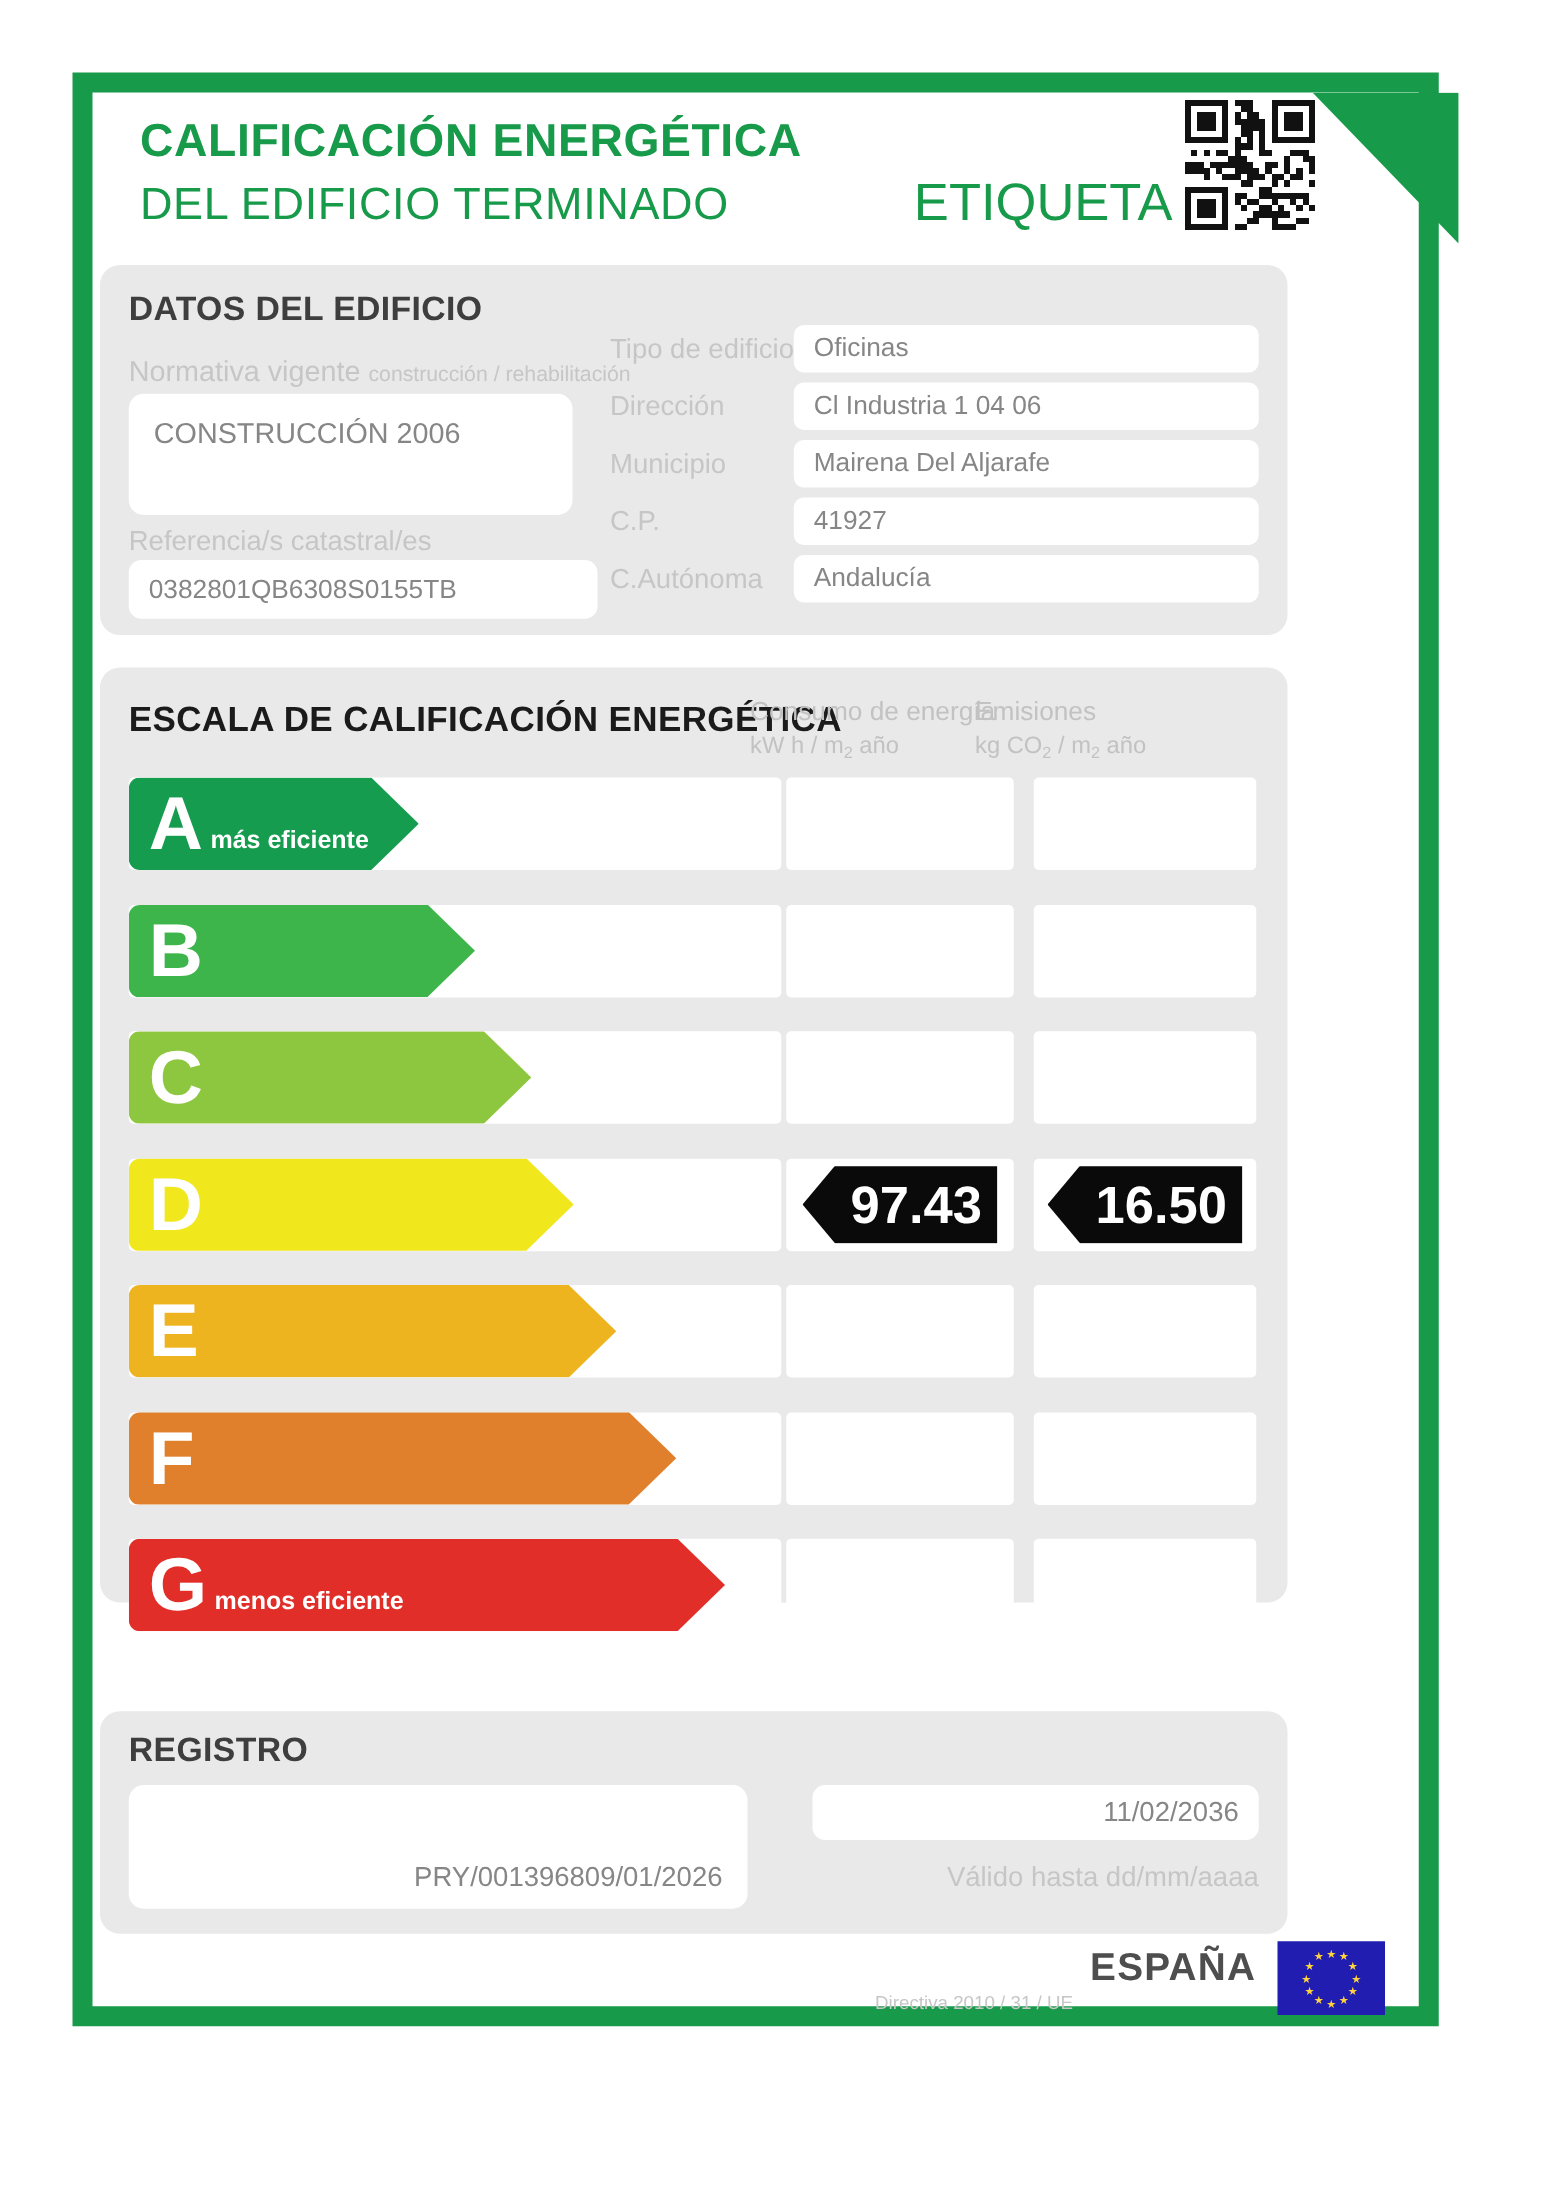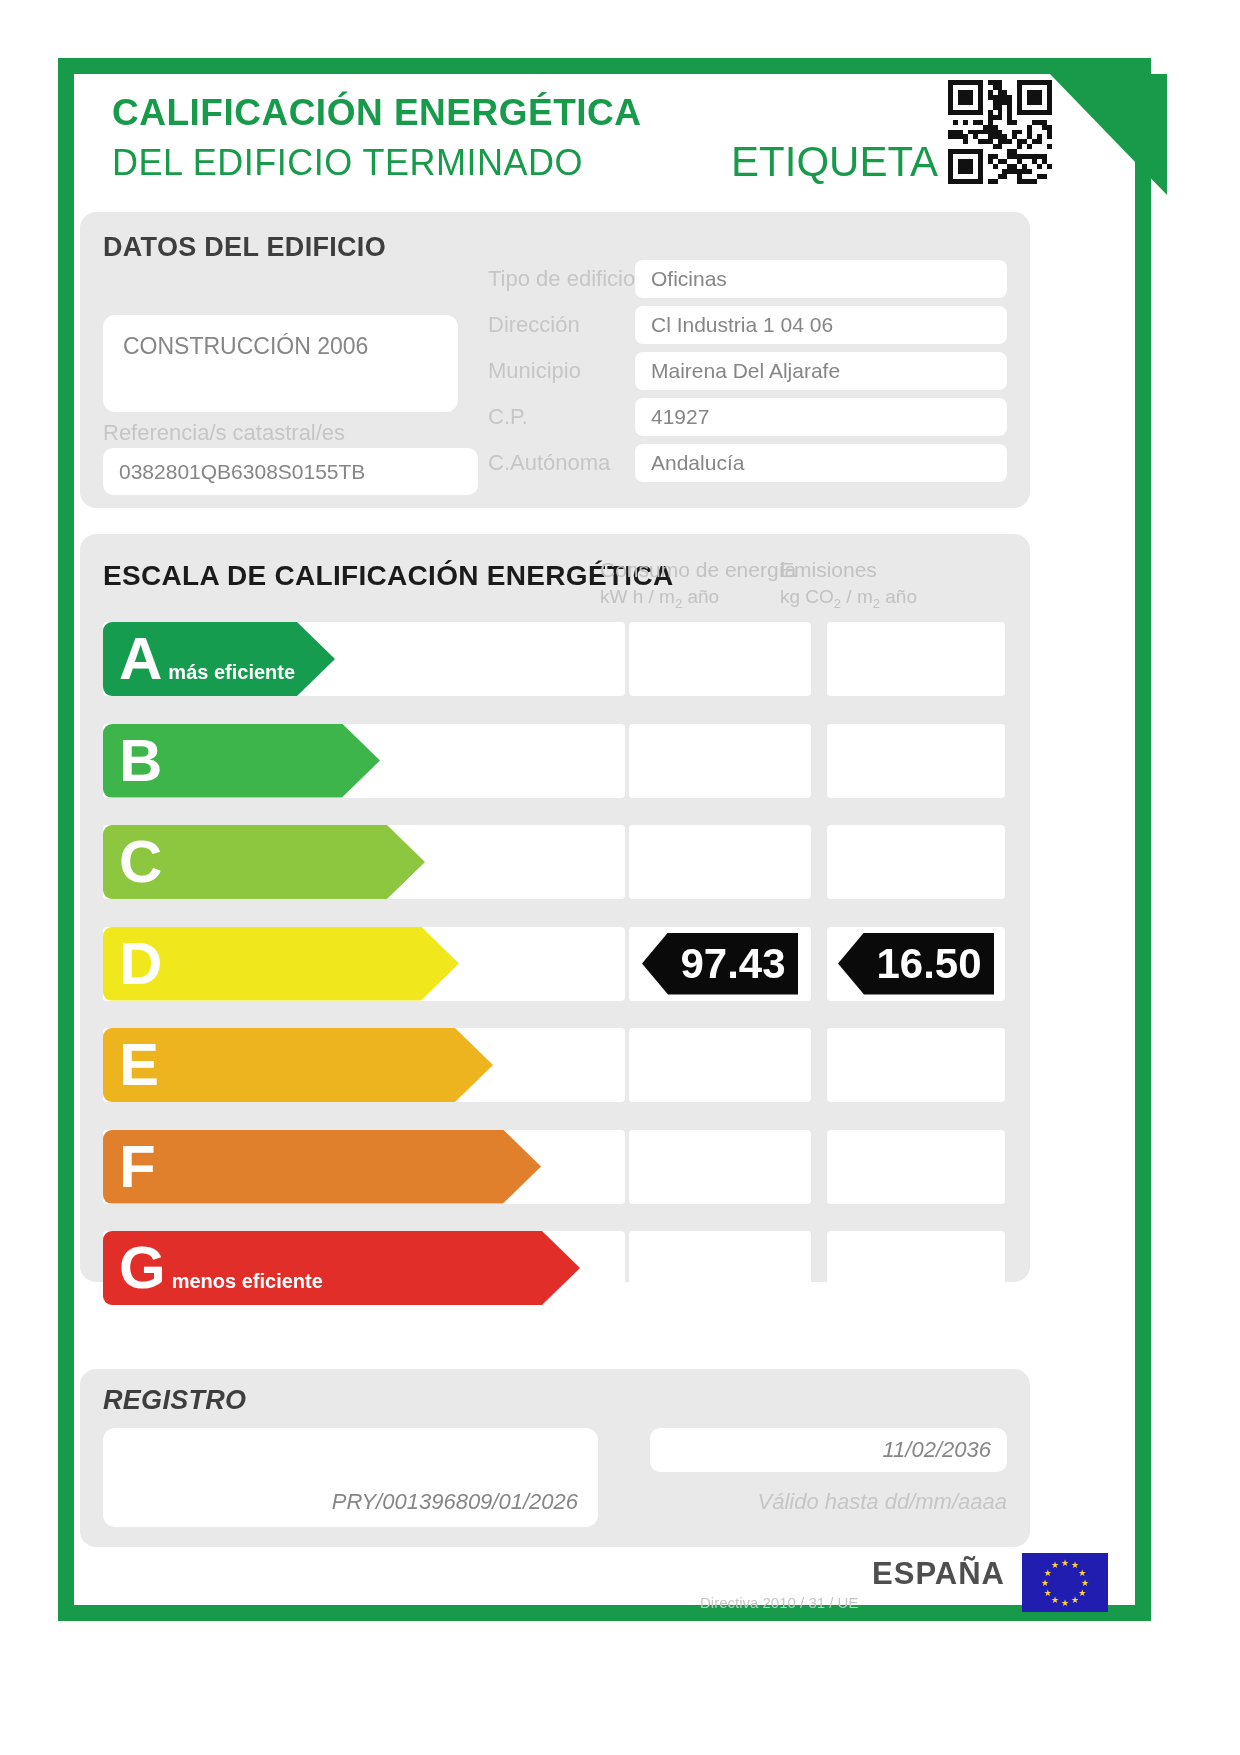--- a/index.html
+++ b/index.html
@@ -64,21 +64,21 @@
       display:flex;align-items:center;}
   .rating-letter{font-size:60px;font-weight:bold;color:#ffffff;margin-left:16px;line-height:60px;}
   .rating-note{font-size:20px;font-weight:bold;color:#ffffff;margin-left:6px;margin-top:26px;}
   .value-badge{position:absolute;top:6px;height:62px;background:#0a0a0a;color:#ffffff;
       font-size:42px;font-weight:bold;display:flex;align-items:center;justify-content:center;
       padding-left:26px;clip-path:polygon(26px 0,100% 0,100% 100%,26px 100%,0 50%);}
   .badge1{left:13px;width:156px;}
   .badge2{left:11px;width:156px;}
 
   
-  #registro{left:80px;top:1369px;width:950px;height:178px;font-style:italic;}
+  #registro{left:80px;top:1369px;width:950px;height:178px;}
   #registro .panel-title{top:16px;}
   .reg-box{left:23px;top:59px;width:495px;height:99px;border-radius:12px;}
   .reg-number{position:absolute;right:20px;bottom:12px;font-size:22px;color:var(--value);}
   .date-box{left:570px;top:59px;width:357px;height:44px;}
   .date-box span{position:absolute;right:16px;top:9px;font-size:22px;color:var(--value);}
   .valid-label{right:23px;top:120px;position:absolute;font-size:22px;color:var(--label);}
 
   
   .espana{left:700px;top:1556px;width:305px;text-align:right;font-size:31px;font-weight:bold;color:#4e4e4e;letter-spacing:1px;}
   .directive{left:700px;top:1594px;width:305px;font-size:15px;color:var(--label);}
@@ -319,20 +319,24 @@
         <rect x="8" y="20" width="1" height="1" fill="#111"></rect>
         <rect x="9" y="20" width="1" height="1" fill="#111"></rect>
         <rect x="14" y="20" width="1" height="1" fill="#111"></rect>
         <rect x="15" y="20" width="1" height="1" fill="#111"></rect>
         <rect x="16" y="20" width="1" height="1" fill="#111"></rect>
         <rect x="17" y="20" width="1" height="1" fill="#111"></rect>
       </svg></div>
 
   <section class="panel" id="datos">
     <div class="panel-title">DATOS DEL EDIFICIO</div>
+    <div class="abs norm-label">
+      <span>Normativa vigente</span>
+      <span class="sub">construcción / rehabilitación</span>
+    </div>
     <div class="whitebox norm-box">
       <span>CONSTRUCCIÓN 2006</span>
     </div>
     <div class="abs ref-label">Referencia/s catastral/es</div>
     <div class="whitebox ref-box">
       <span>0382801QB6308S0155TB</span>
     </div>
     <div id="field-rows">
   <div class="field-row">
     <span class="f-label" style="top: 54px;">Tipo de edificio</span>

